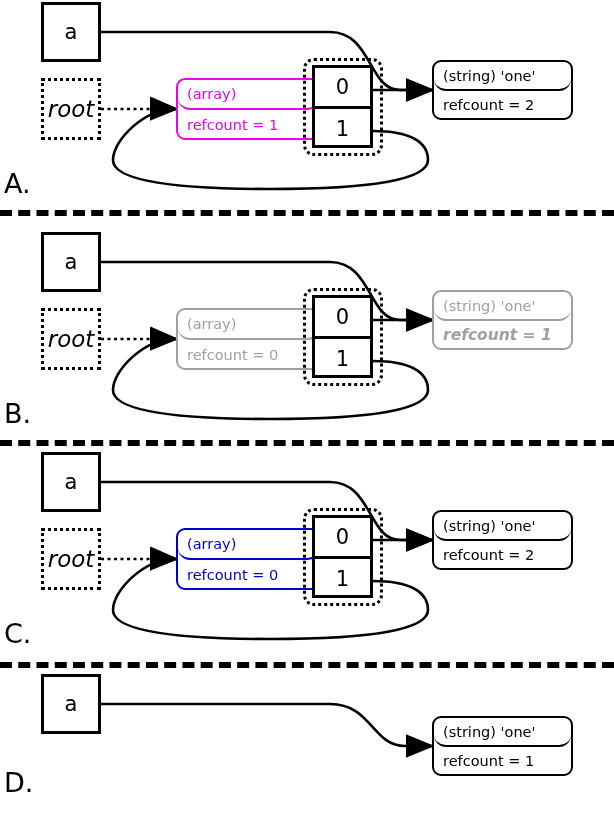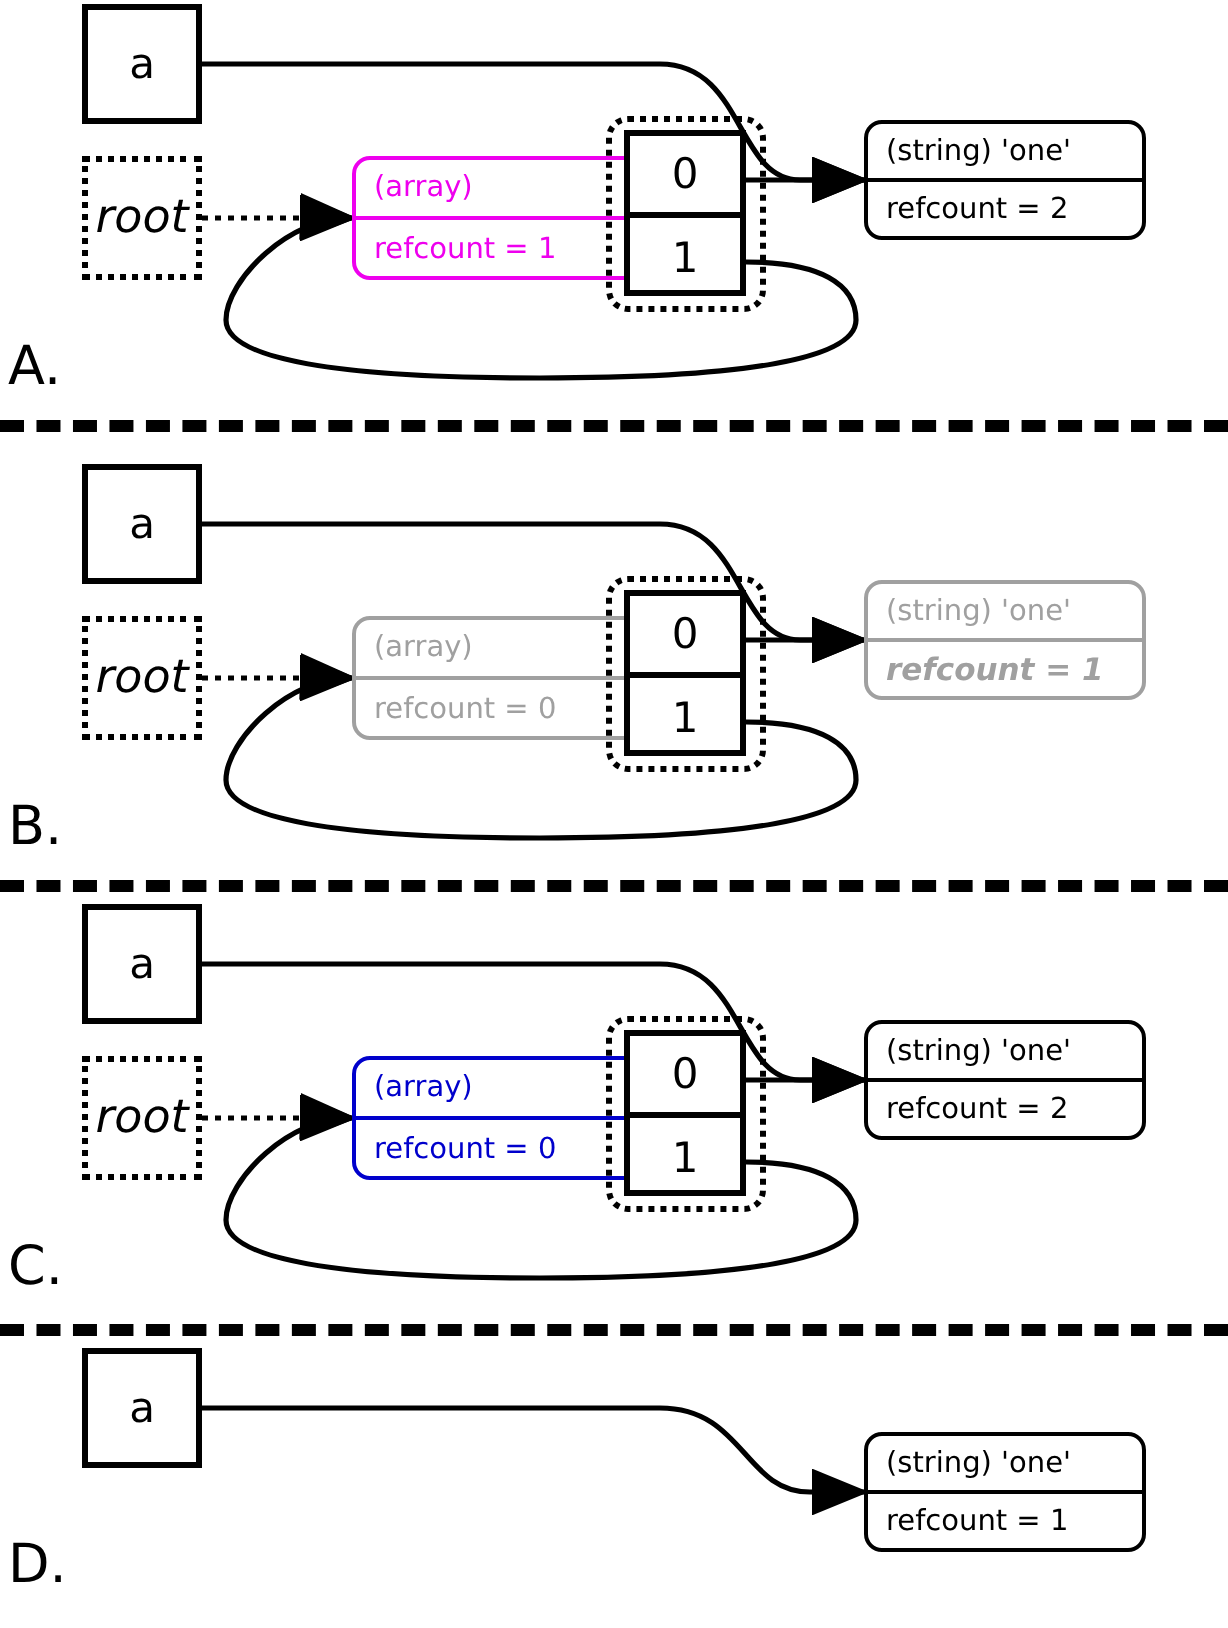--- a/index.html
+++ b/index.html
@@ -66,20 +66,21 @@
     overflow: hidden;
   }
   .node .row {
     box-sizing: border-box;
     display: flex;
     align-items: center;
     padding-left: 9px;
     color: #000;
     font-size: 14.5px;
     white-space: nowrap;
+    border-radius: 12px;
   }
   .node .row.top {
     border-bottom: 2.5px solid #000;
   }
 
   
   .node.magenta { border-color: #ee00ee; }
   .node.magenta .row { color: #ee00ee; }
   .node.magenta .row.top { border-bottom-color: #ee00ee; }
 

